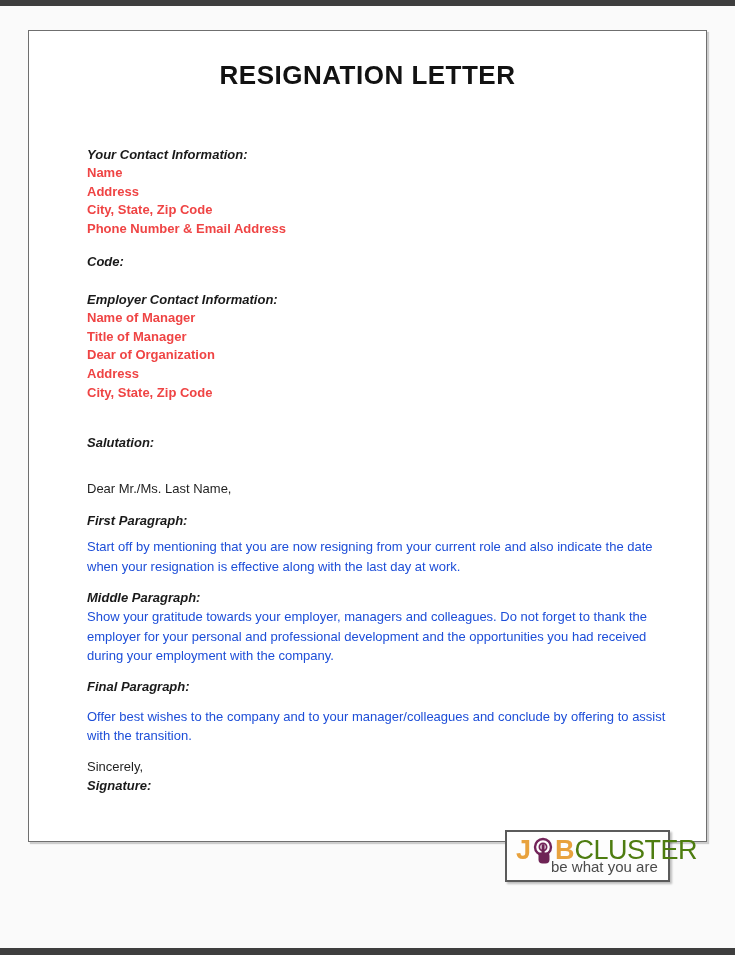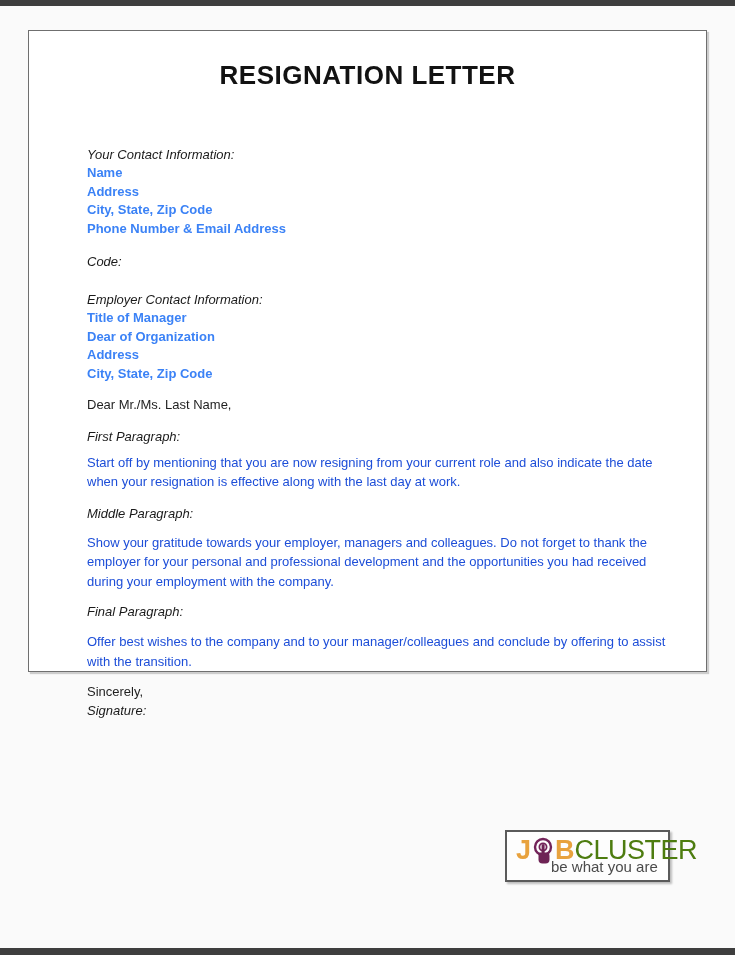--- a/index.html
+++ b/index.html
@@ -10,51 +10,51 @@
     font-family:"Liberation Sans", sans-serif;
     color:#1c1c1c;
     overflow:hidden;
   }
   .edge-bar { position:absolute; left:0; width:735px; background:#3e3e3e; }
   .edge-bar.top { top:0; height:6px; }
   .edge-bar.bottom { bottom:0; height:7px; }
 
   .doc {
     position:absolute; left:28px; top:30px;
-    width:679px; height:642px;
+    width:679px; height:812px;
     background:#ffffff;
     border:1px solid #6f6f6f;
     box-shadow:2px 2px 1px rgba(0,0,0,0.18);
   }
   .doc-title {
     margin-top:29px;
     text-align:center;
     font-size:26px; font-weight:bold;
     letter-spacing:0.5px;
     color:#121212;
     line-height:31px;
   }
   .content {
     padding-left:58px; padding-right:36px;
     font-size:13px;
   }
-  .sec-head { font-weight:normal; font-style:italic; line-height:19px; color:#1a1a1a; }
-  .bold-line { font-weight:bold; line-height:18.7px; color:#3b82f6; }
+  .sec-head { font-weight:bold; font-style:italic; line-height:19px; color:#1a1a1a; }
+  .bold-line { font-weight:bold; line-height:18.7px; color:#ef4444; }
   .plain { line-height:19px; color:#1f1f1f; }
   .para-line { line-height:19.5px; color:#1d4ed8; white-space:nowrap; }
 
   .your-contact-head { margin-top:54px; }
   .date-label { margin-top:13px; }
   .employer-head { margin-top:19px; }
   .salutation-head { margin-top:31px; }
-  .dear-line { margin-top:11px; }
+  .dear-line { margin-top:27px; }
   .first-head { margin-top:13px; }
   .first-para { margin-top:7px; }
   .middle-head { margin-top:12px; }
-  .middle-para { margin-top:10px; }
+  .middle-para { margin-top:0; }
   .final-head { margin-top:11px; }
   .final-para { margin-top:11px; }
   .closing-line { margin-top:11px; }
   .signature-label { margin-top:0; }
 
   
   .logo-box {
     position:absolute; top:799px; right:36px;
     width:165px; height:52px;
     background:#fdfdfd;
@@ -95,25 +95,27 @@
 
     <div class="sec-head your-contact-head">Your Contact Information:</div>
     <div class="bold-line">Name</div>
     <div class="bold-line">Address</div>
     <div class="bold-line">City, State, Zip Code</div>
     <div class="bold-line">Phone Number &amp; Email Address</div>
 
     <div class="sec-head date-label">Code:</div>
 
     <div class="sec-head employer-head">Employer Contact Information:</div>
+    <div class="bold-line">Name of Manager</div>
     <div class="bold-line">Title of Manager</div>
     <div class="bold-line">Dear of Organization</div>
     <div class="bold-line">Address</div>
     <div class="bold-line">City, State, Zip Code</div>
 
+    <div class="sec-head salutation-head">Salutation:</div>
     <div class="plain dear-line">Dear Mr./Ms. Last Name,</div>
 
     <div class="sec-head first-head">First Paragraph:</div>
     <div class="first-para">
       <div class="para-line">Start off by mentioning that you are now resigning from your current role and also indicate the date</div>
       <div class="para-line">when your resignation is effective along with the last day at work.</div>
     </div>
 
     <div class="sec-head middle-head">Middle Paragraph:</div>
     <div class="middle-para">

